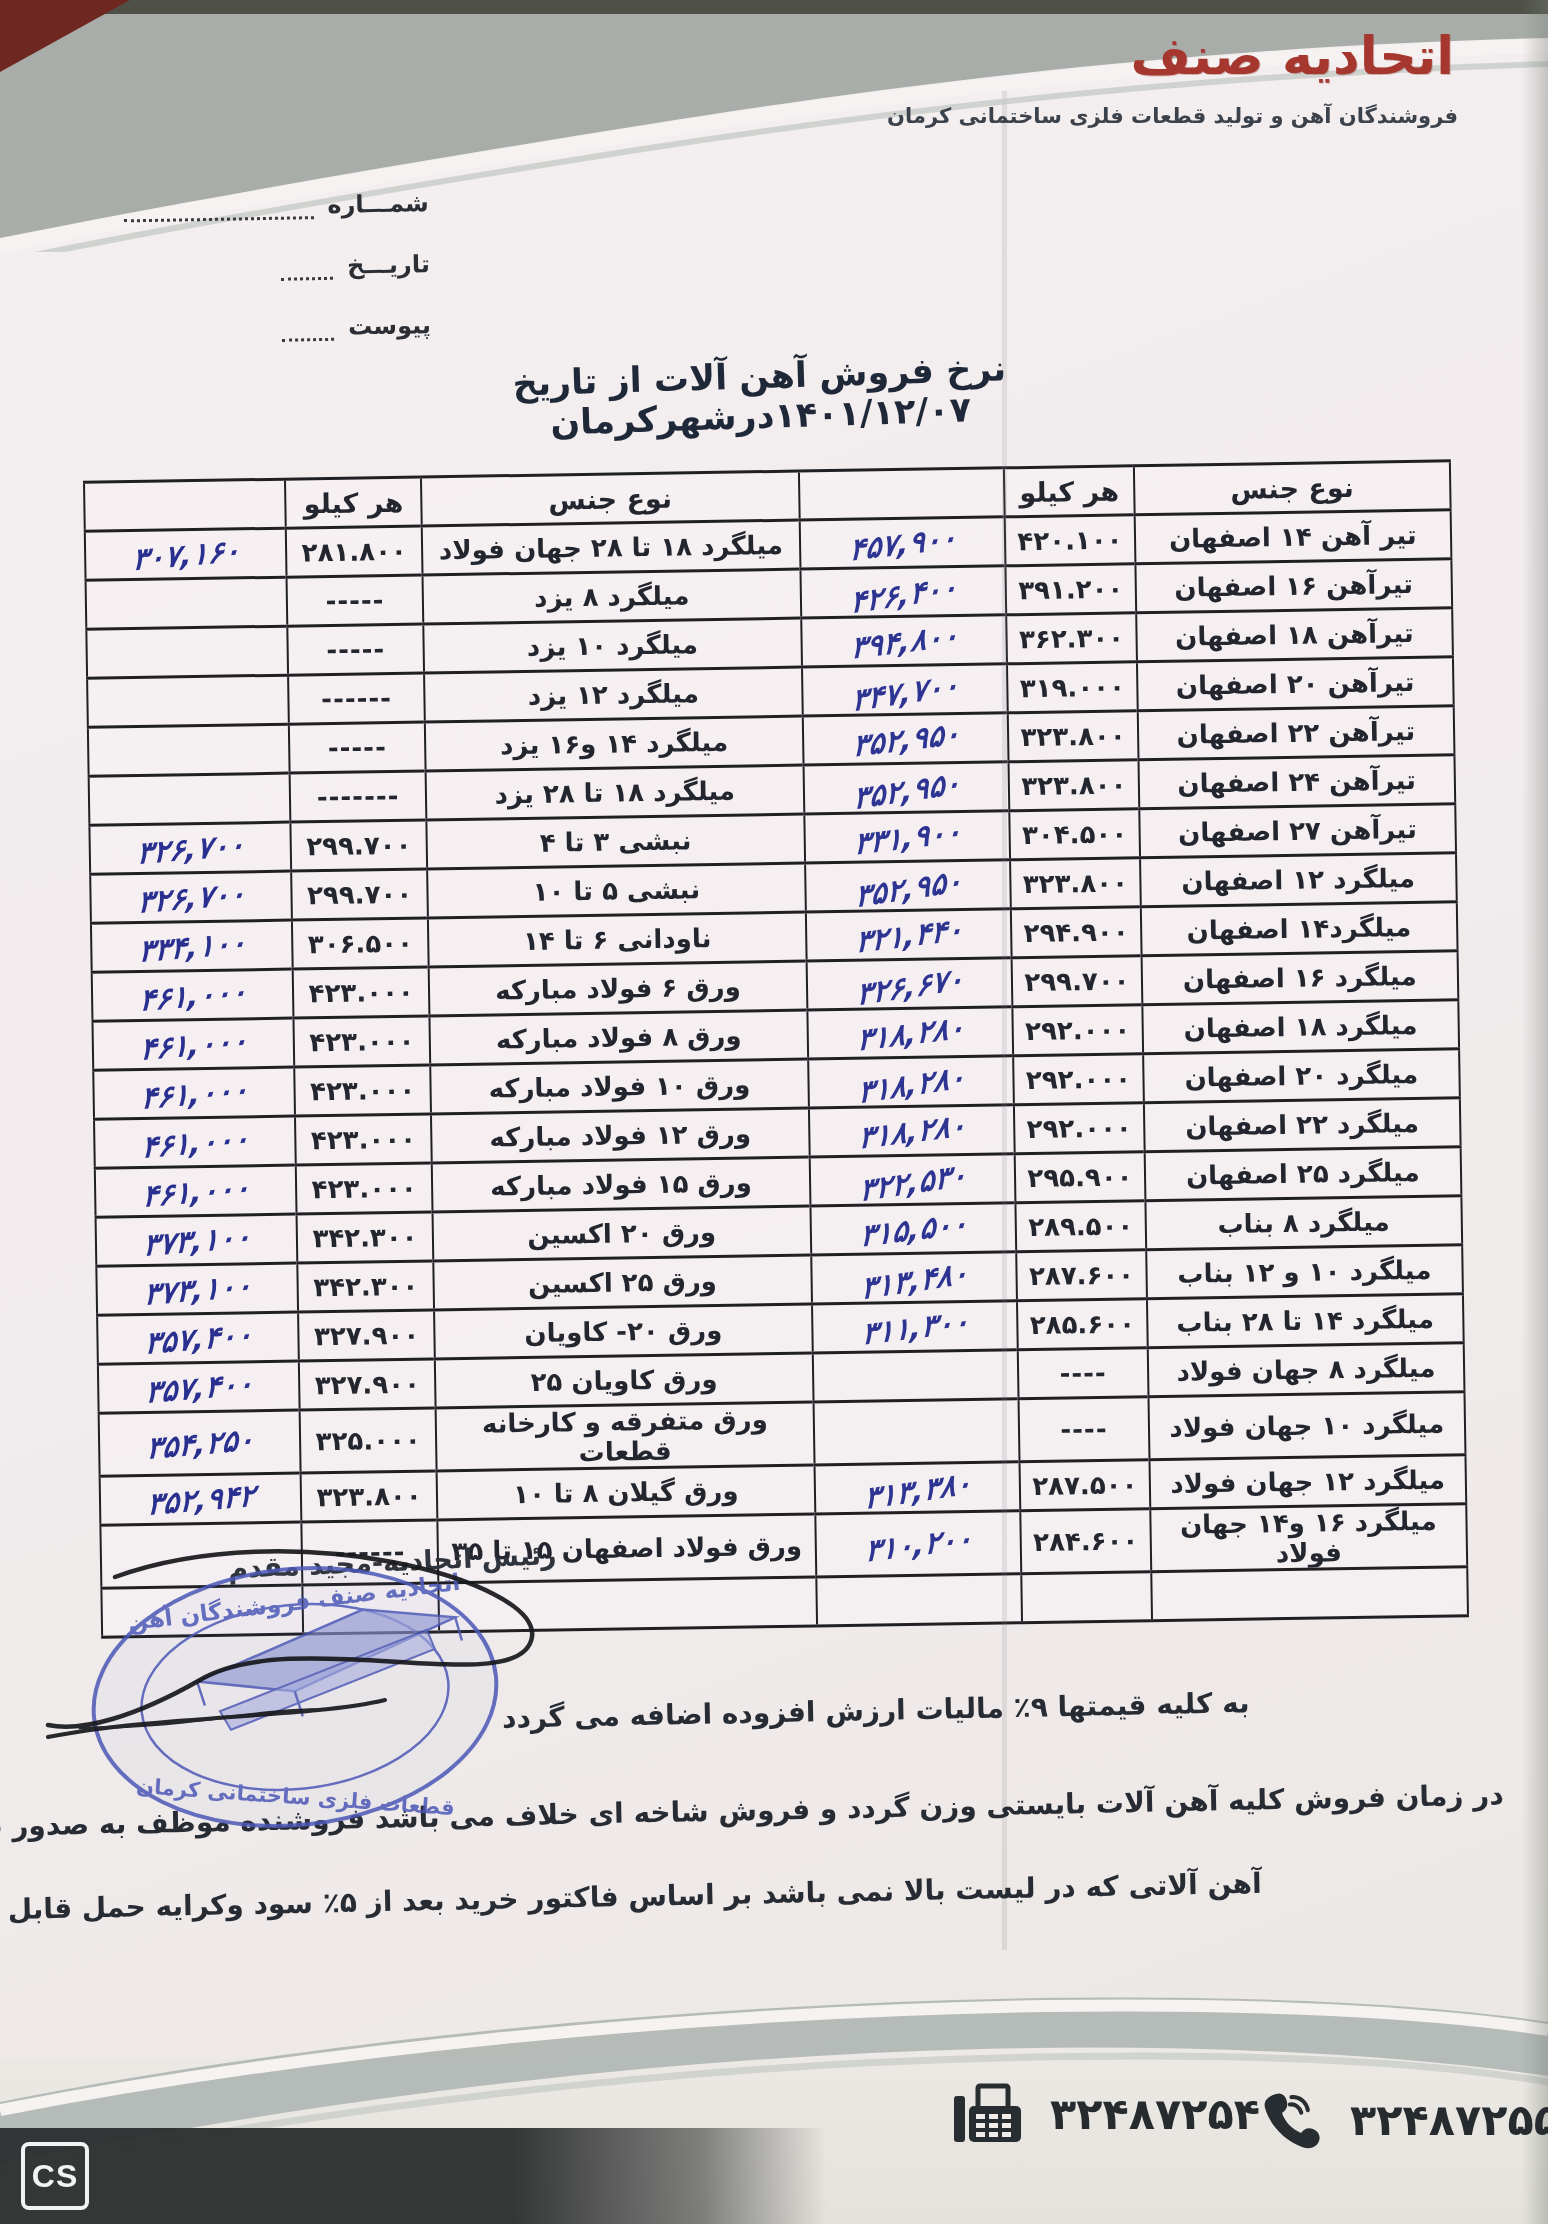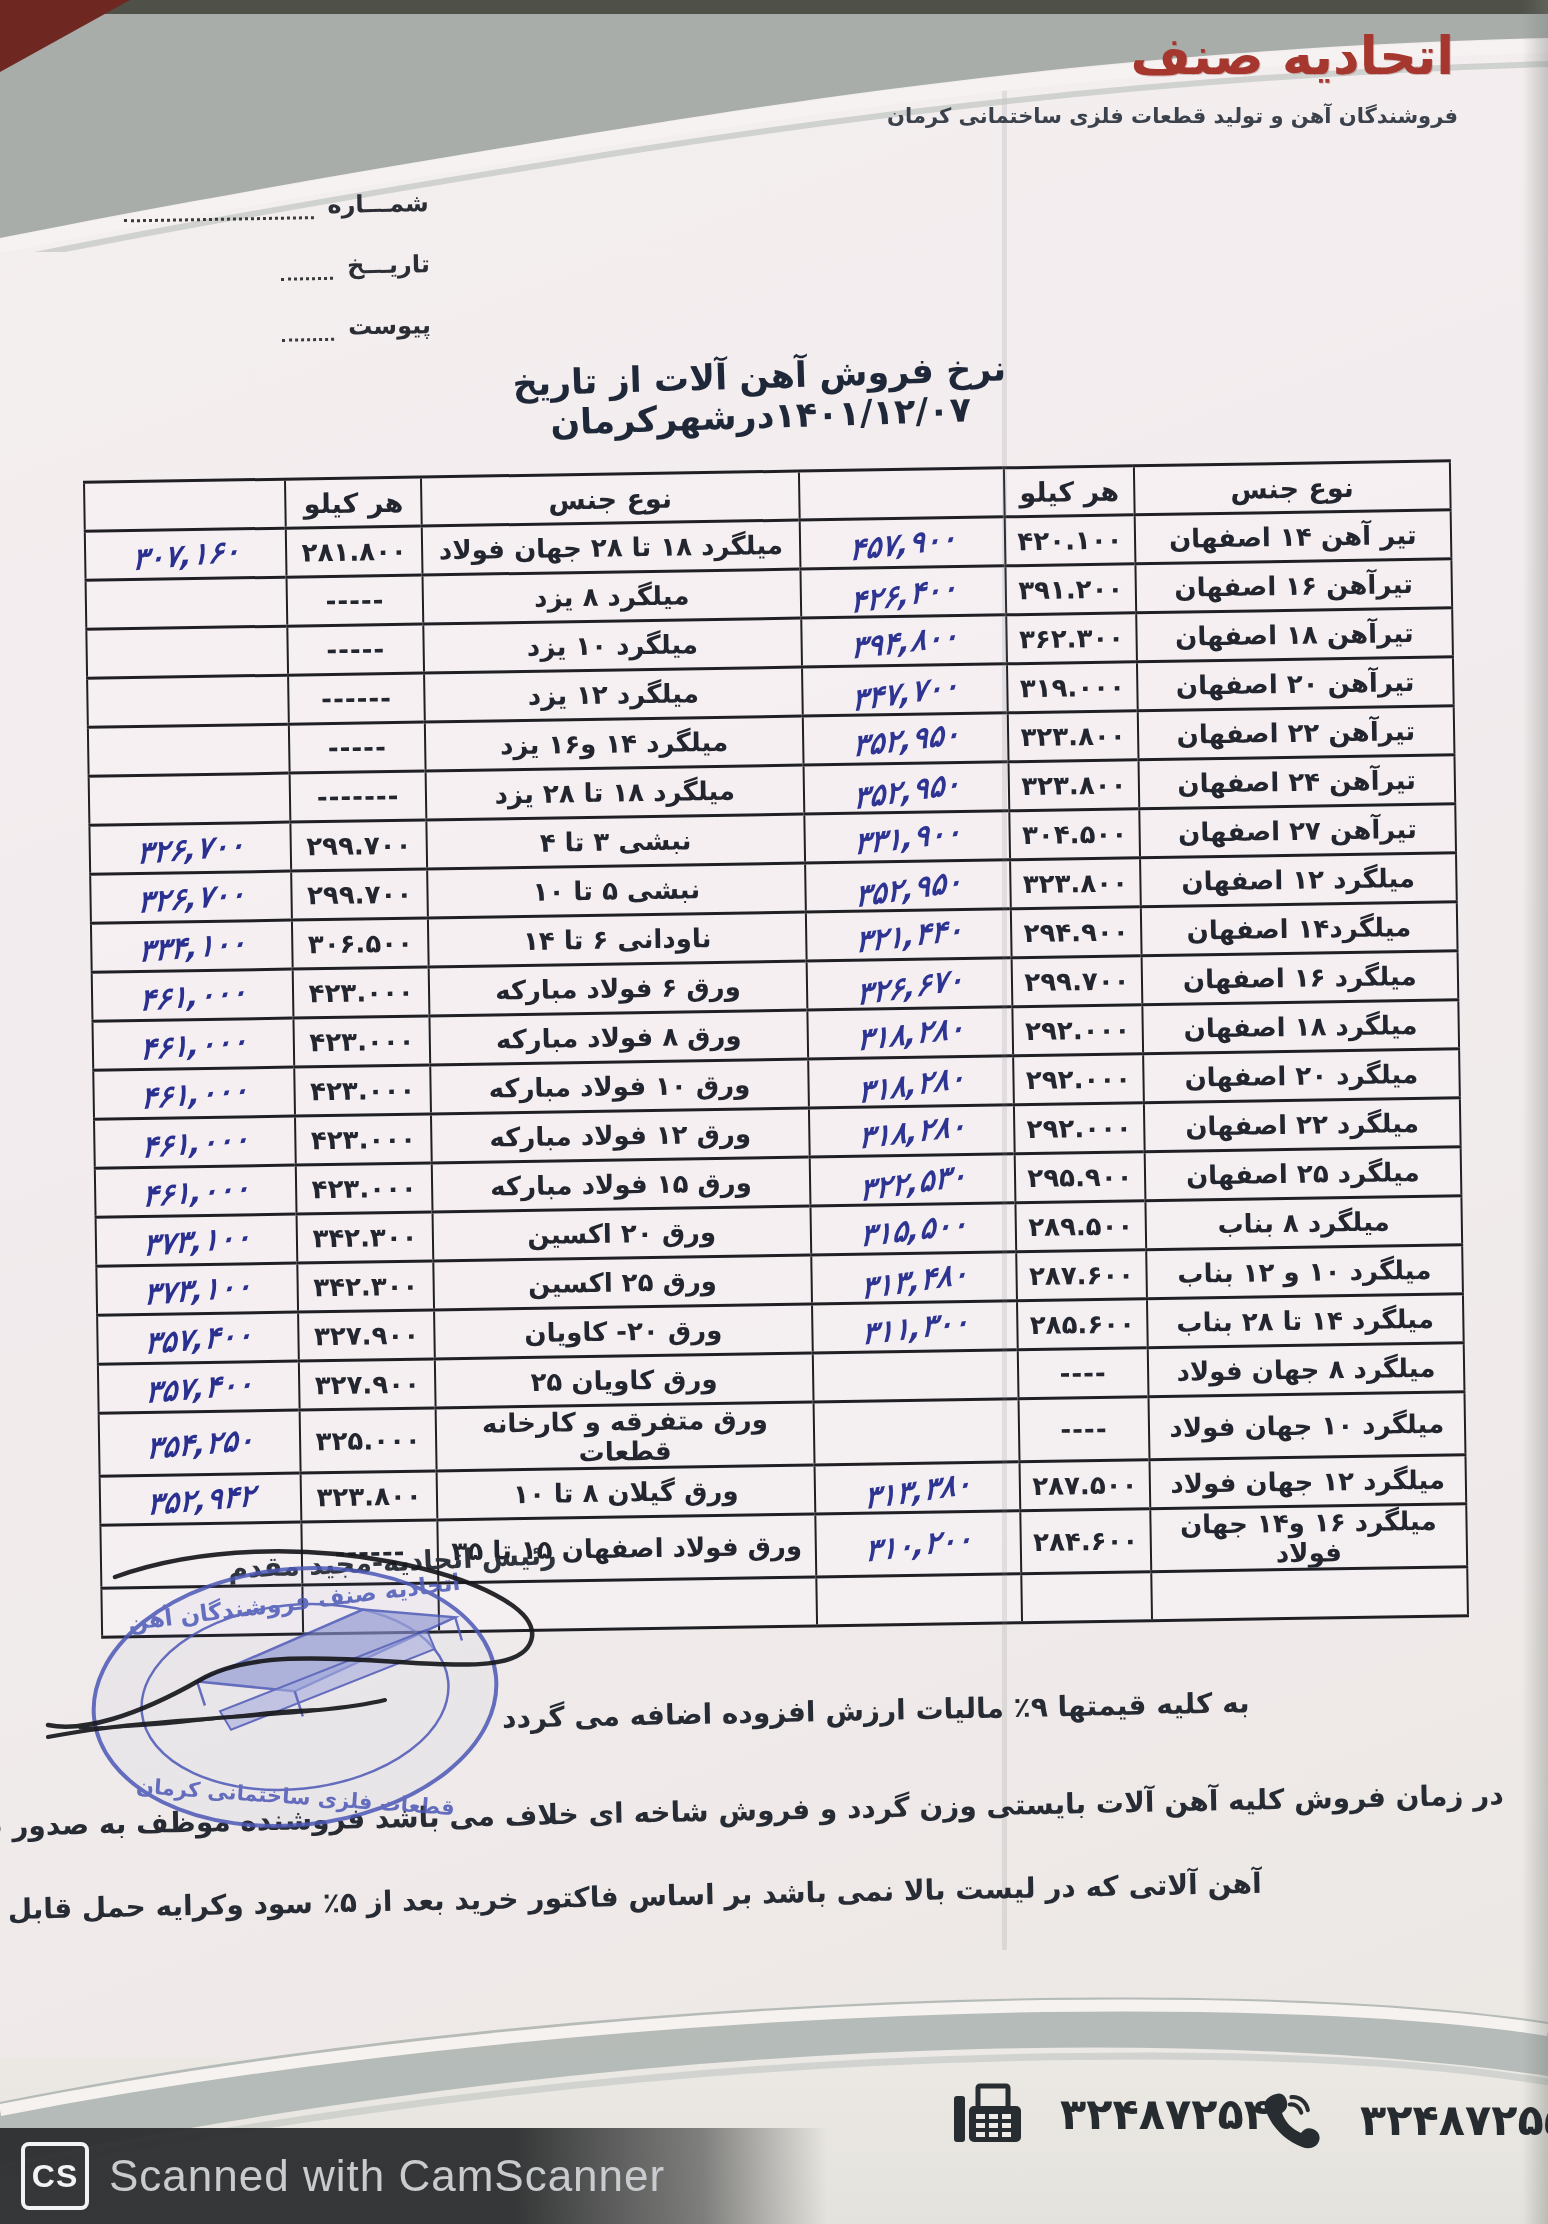--- a/index.html
+++ b/index.html
@@ -70,21 +70,21 @@
     white-space:nowrap;
   }
   .stamp{position:absolute;left:40px;top:1532px;z-index:10;}
 
   .note{position:absolute;z-index:8;font-weight:bold;color:#272b33;direction:rtl;
     font-size:28px;transform:rotate(-1.2deg);white-space:nowrap;}
   .note1{right:298px;top:1694px;}
   .note2{right:44px;top:1796px;}
   .note3{right:286px;top:1882px;}
 
-  .footer-contact{position:absolute;z-index:8;display:flex;align-items:center;gap:36px;}
+  .footer-contact{position:absolute;z-index:8;display:flex;align-items:center;gap:26px;}
   .fax-group{left:952px;top:2082px;}
   .phone-group{left:1262px;top:2090px;}
   .contact-number{font-size:43px;font-weight:bold;color:#252b2e;letter-spacing:2px;}
 
   .cam-bar{
     position:absolute;left:0;top:2128px;width:820px;height:96px;z-index:12;
     background:linear-gradient(to right,rgba(42,44,45,.94) 62%,rgba(42,44,45,.55) 85%,rgba(42,44,45,0));
     display:flex;align-items:center;padding-left:7px;
   }
   .cs-logo{
@@ -389,14 +389,13 @@
 <div class="footer-contact phone-group">
   <svg width="62" height="60" viewBox="0 0 62 60">
     <path d="M14,4 C20,2 24,6 25,12 C26,17 24,20 20,23 C23,32 30,39 39,43 C42,39 46,37 51,39 C56,41 59,46 57,51 C55,57 48,60 40,57 C22,50 8,35 3,18 C1,10 7,6 14,4 Z" fill="#272d30"></path>
     <path d="M40,14 C46,13 52,17 54,24 M42,5 C52,4 60,11 62,21" fill="none" stroke="#272d30" stroke-width="5" stroke-linecap="round" transform="translate(-5,3) scale(0.82)"></path>
   </svg>
   <span class="contact-number">۳۲۴۸۷۲۵۵</span>
 </div>
 
 <div class="cam-bar">
   <div class="cs-logo">CS</div>
-  <div class="cam-text">Scanned with CamScanner</div>
 </div>
 
 </body></html>

